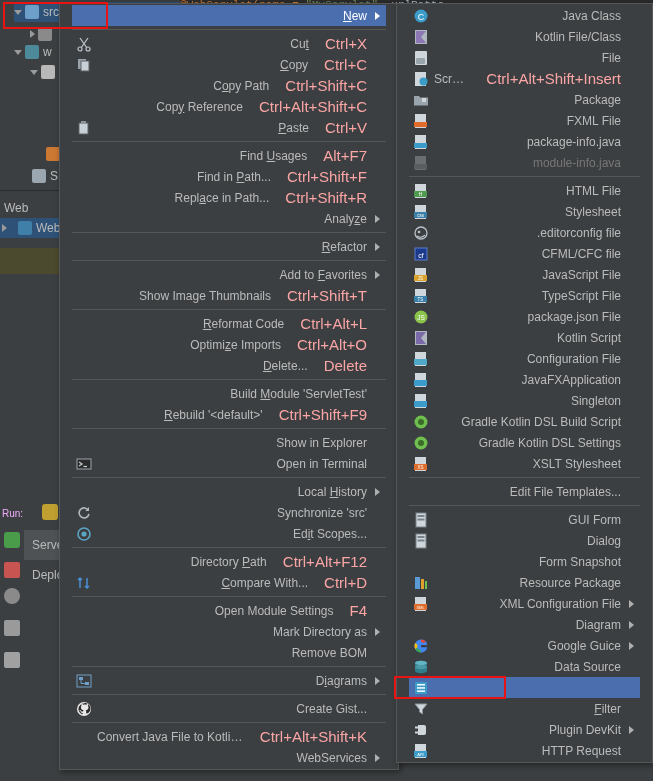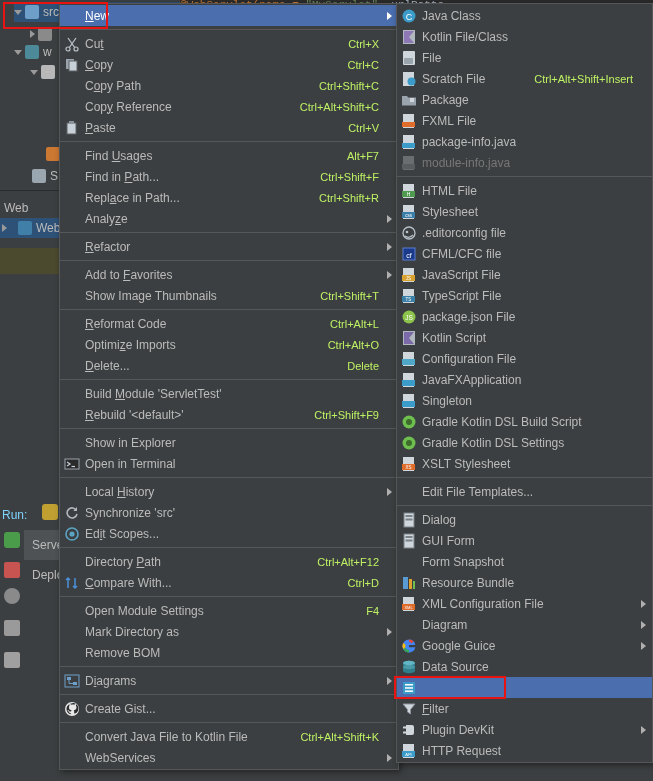--- a/index.html
+++ b/index.html
@@ -27,49 +27,50 @@
   .tree-row{position:absolute;left:0;height:20px;display:flex;align-items:center;font-size:12px;color:#bbbbbb;white-space:nowrap;}
   .tree-row.sel{background:#2d5177;}
   .tri{width:0;height:0;border-left:5px solid #9a9a9a;border-top:4px solid transparent;border-bottom:4px solid transparent;margin-right:3px;}
   .tri.open{border-left:4px solid transparent;border-right:4px solid transparent;border-top:5px solid #9a9a9a;border-bottom:none;}
   .ic{width:14px;height:14px;margin-right:4px;border-radius:2px;display:inline-block;flex:none;}
 
   .gutter-band{position:absolute;left:0;top:248px;width:180px;height:26px;background:#4b4a2e;}
   .sep-line{position:absolute;background:#2b2b2b;}
 
   .bottom-panel{position:absolute;left:0;top:498px;width:180px;height:283px;background:#3c3f41;}
-  .run-label{position:absolute;left:2px;top:508px;font-size:12px;color:#7dd3fc;}
+  .run-label{position:absolute;left:2px;top:508px;font-size:10px;color:#f0abfc;}
   .tb-icon{position:absolute;width:16px;height:16px;}
   .runtab{position:absolute;left:24px;width:95px;height:30px;font-size:12px;color:#bbbbbb;display:flex;align-items:center;padding-left:8px;box-sizing:border-box;}
   .runtab.act{background:#4e5254;}
   .iconcol{position:absolute;left:66px;width:20px;}
 
   
   .menu{
     position:absolute;
     background:#3c3f41;
     border:1px solid #555759;
     box-shadow:2px 2px 6px rgba(0,0,0,.45);
-    padding:1px 0;
+    padding:1px 12px;
     box-sizing:border-box;
+    text-align:right;
   }
   #main-menu{left:59px;top:3px;width:340px;}
   #new-submenu{left:396px;top:3px;width:257px;}
 
   .mi{
     position:relative;display:flex;align-items:center;
     height:21px;box-sizing:border-box;
     padding:0 6px 0 4px;white-space:nowrap;cursor:default;
   }
   .mi.sel{background:#4b6eaf;}
   .mi.sel .lbl,.mi.sel .acc{color:#ffffff;}
   .mi.disabled .lbl{color:#777777;}
   .mi .ico{width:16px;height:16px;flex:none;margin-right:5px;position:relative;}
   .mi .lbl{flex:1;color:#bbbbbb;font-size:12px;overflow:hidden;text-overflow:ellipsis;}
-  .mi .acc{color:#bef264;font-size:11px;margin-left:16px;}
+  .mi .acc{color:#fca5a5;font-size:15px;margin-left:16px;}
   .mi .arw{width:0;height:0;border-left:5px solid #b0b0b0;border-top:4px solid transparent;border-bottom:4px solid transparent;margin-left:8px;flex:none;}
   .mi.sel .arw{border-left-color:#ffffff;}
   .mi .arw.hidden{visibility:hidden;}
   .msep{height:1px;background:#555759;margin:3px 0;}
 
   .underline{text-decoration:underline;}
 
   
   .hl{position:absolute;border:2px solid #e81313;box-sizing:border-box;pointer-events:none;}
   #hl-new{left:3px;top:2px;width:105px;height:26px;}
@@ -634,48 +635,48 @@
     </div>
     <div class="msep"></div>
     <div class="mi">
       <span class="ico">
         <svg viewBox="0 0 16 16">
           <rect x="3" y="1" width="10" height="14" fill="#cfd6dc" stroke="#7a8289"></rect>
           <rect x="4.5" y="3" width="7" height="2" fill="#7a8289"></rect>
           <rect x="4.5" y="6.5" width="7" height="2" fill="#7a8289"></rect>
         </svg>
       </span>
-      <span class="lbl">Dialog</span>
+      <span class="lbl">GUI Form</span>
       <span class="arw hidden"></span>
     </div>
     <div class="mi">
       <span class="ico">
         <svg viewBox="0 0 16 16">
           <rect x="3" y="1" width="10" height="14" fill="#cfd6dc" stroke="#7a8289"></rect>
           <rect x="4.5" y="3" width="7" height="2" fill="#7a8289"></rect>
           <rect x="4.5" y="6.5" width="7" height="2" fill="#7a8289"></rect>
         </svg>
       </span>
-      <span class="lbl">GUI Form</span>
+      <span class="lbl">Dialog</span>
       <span class="arw hidden"></span>
     </div>
     <div class="mi">
       <span class="ico"></span>
       <span class="lbl">Form Snapshot</span>
       <span class="arw hidden"></span>
     </div>
     <div class="mi">
       <span class="ico">
         <svg viewBox="0 0 16 16">
           <rect x="2" y="2" width="5" height="12" fill="#5b9bd5"></rect>
           <rect x="8" y="4" width="3" height="10" fill="#e0a030"></rect>
           <rect x="12" y="6" width="2" height="8" fill="#6fbf4f"></rect>
         </svg>
       </span>
-      <span class="lbl">Resource Bundle</span>
+      <span class="lbl">Resource Package</span>
       <span class="arw hidden"></span>
     </div>
     <div class="mi">
       <span class="ico">
         <svg viewBox="0 0 16 16">
           <rect x="2" y="1" width="11" height="14" fill="#cfd6dc"></rect>
           <rect x="1" y="8" width="13" height="6" fill="#e06c2b"></rect>
           <text x="7.5" y="13" font-size="4" fill="#fff" text-anchor="middle" font-family="Liberation Sans">XML</text>
         </svg>
       </span>

